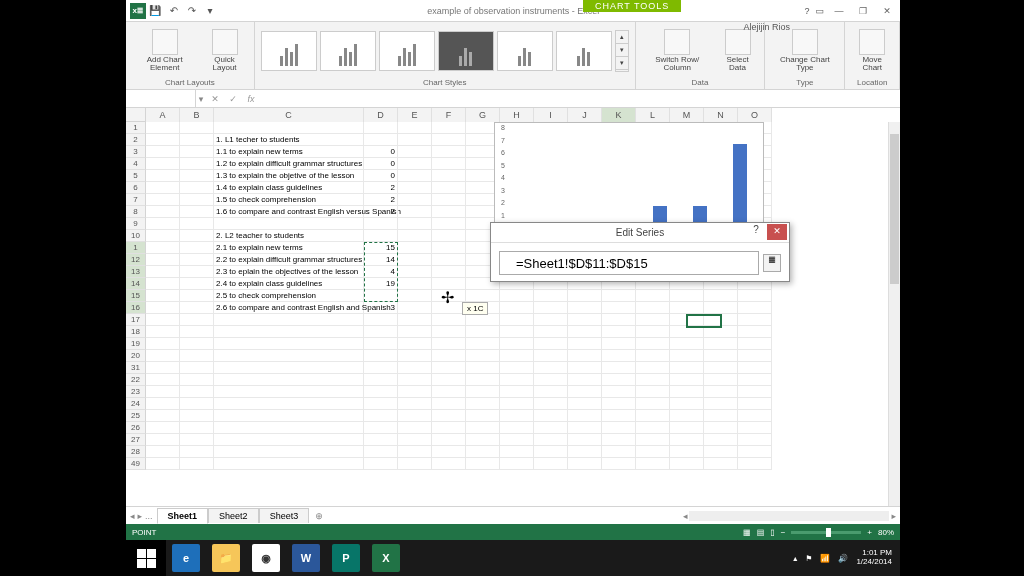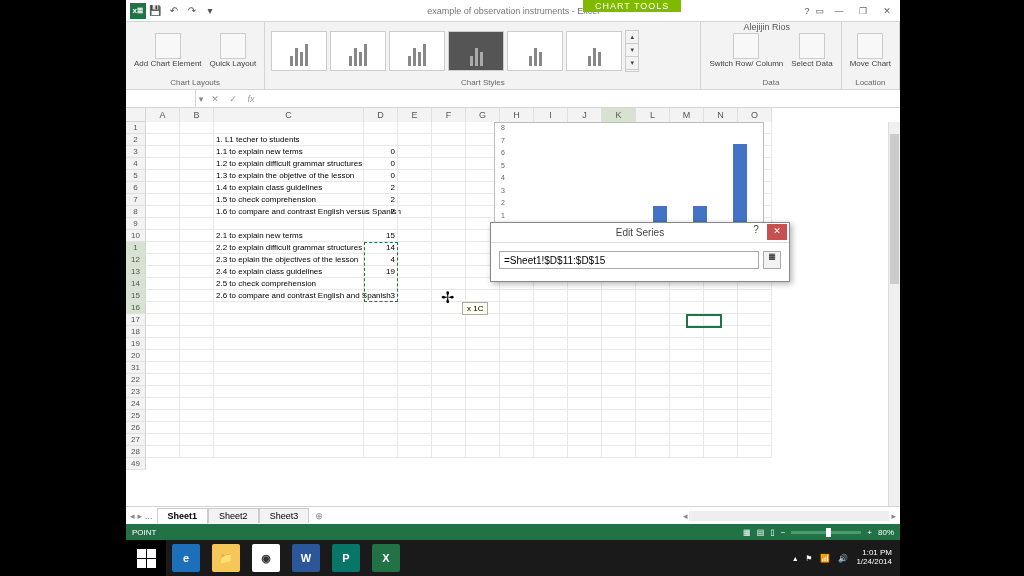--- a/index.html
+++ b/index.html
@@ -52,21 +52,21 @@
 .chart-plot { position: absolute; left: 18px; top: 4px; right: 6px; bottom: 30px; }
 .y-tick { position: absolute; left: -12px; font-size: 7px; color: #666; transform: translateY(-50%); }
 .bar { position: absolute; bottom: 0; width: 14px; background: #4472c4; }
 .bar.red { background: #b04030; }
 .x-tick { position: absolute; bottom: -22px; font-size: 6px; color: #555; transform: rotate(-30deg); transform-origin: top left; white-space: nowrap; }
 .dialog { position: absolute; left: 364px; top: 114px; width: 300px; height: 60px; background: #fff; border: 1px solid #888; box-shadow: 2px 2px 6px rgba(0,0,0,0.3); }
 .dialog-title { height: 20px; background: #fff; border-bottom: 1px solid #ddd; display: flex; align-items: center; justify-content: center; font-size: 10px; color: #444; position: relative; }
 .dialog-title .help { position: absolute; right: 24px; top: 1px; width: 18px; height: 16px; text-align: center; }
 .dialog-title .close { position: absolute; right: 2px; top: 1px; width: 20px; height: 16px; background: #c8504f; color: #fff; text-align: center; font-size: 9px; line-height: 15px; }
 .dialog-body { padding: 8px; display: flex; align-items: center; gap: 4px; }
-.dialog-input { flex: 1; border: 1px solid #aaa; font-size: 10px; padding: 2px 4px; height: 18px; }
+.dialog-input { flex: 1; border: 1px solid #aaa; font-size: 13px; padding: 2px 16px; height: 24px; }
 .range-btn { width: 18px; height: 18px; border: 1px solid #aaa; background: #f3f3f3; font-size: 8px; text-align: center; }
 .sheet-bar { height: 18px; border-top: 1px solid #d4d4d4; display: flex; align-items: center; font-size: 9px; background: #fff; }
 .sheet-nav { display: flex; gap: 3px; padding: 0 4px; color: #888; }
 .sheet-tab { padding: 2px 10px; border: 1px solid #ccc; border-bottom: none; background: #f3f3f3; }
 .sheet-tab.active { background: #fff; border-bottom: 1px solid #fff; font-weight: bold; }
 .sheet-add { padding: 0 6px; color: #888; }
 .sheet-scroll { flex: 1; display: flex; align-items: center; justify-content: flex-end; gap: 2px; padding-right: 4px; color: #888; }
 .status-bar { height: 16px; background: #217346; color: #fff; display: flex; align-items: center; font-size: 8px; padding: 0 6px; justify-content: space-between; }
 .status-right { display: flex; align-items: center; gap: 6px; }
 .zoom-slider { width: 70px; height: 3px; background: #4a9b6e; position: relative; }
@@ -183,20 +183,30 @@
             <div class="label">Select
 Data</div>
           </div>
       </div>
       <div class="ribbon-group-label">Data</div>
     </div>
     <div class="ribbon-group">
       <div class="ribbon-group-content">
         <div class="ribbon-btn">
             <div class="icon"></div>
+            <div class="label">Change
+Chart Type</div>
+          </div>
+      </div>
+      <div class="ribbon-group-label">Type</div>
+    </div>
+    <div class="ribbon-group">
+      <div class="ribbon-group-content">
+        <div class="ribbon-btn">
+            <div class="icon"></div>
             <div class="label">Move
 Chart</div>
           </div>
       </div>
       <div class="ribbon-group-label">Location</div>
     </div>
   </div>
 
   <div class="formula-bar">
     <div class="name-box"></div>
@@ -407,20 +417,37 @@
           <div class="cell" style="width: 34px;"></div>
           <div class="cell" style="width: 34px;"></div>
           <div class="cell" style="width: 34px;"></div>
           <div class="cell" style="width: 34px;"></div>
           <div class="cell" style="width: 34px;"></div>
           <div class="cell" style="width: 34px;"></div>
         </div>
         <div class="cell-row">
           <div class="cell" style="width: 34px;"></div>
           <div class="cell" style="width: 34px;"></div>
+          <div class="cell" style="width: 150px; overflow: visible;">2. L2 teacher to students</div>
+          <div class="cell" style="width: 34px;"></div>
+          <div class="cell" style="width: 34px;"></div>
+          <div class="cell" style="width: 34px;"></div>
+          <div class="cell" style="width: 34px;"></div>
+          <div class="cell" style="width: 34px;"></div>
+          <div class="cell" style="width: 34px;"></div>
+          <div class="cell" style="width: 34px;"></div>
+          <div class="cell" style="width: 34px;"></div>
+          <div class="cell" style="width: 34px;"></div>
+          <div class="cell" style="width: 34px;"></div>
+          <div class="cell" style="width: 34px;"></div>
+          <div class="cell" style="width: 34px;"></div>
+        </div>
+        <div class="cell-row">
+          <div class="cell" style="width: 34px;"></div>
+          <div class="cell" style="width: 34px;"></div>
           <div class="cell" style="width: 150px; overflow: visible;">2.1 to explain new terms</div>
           <div class="cell num" style="width: 34px;">15</div>
           <div class="cell" style="width: 34px;"></div>
           <div class="cell" style="width: 34px;"></div>
           <div class="cell" style="width: 34px;"></div>
           <div class="cell" style="width: 34px;"></div>
           <div class="cell" style="width: 34px;"></div>
           <div class="cell" style="width: 34px;"></div>
           <div class="cell" style="width: 34px;"></div>
           <div class="cell" style="width: 34px;"></div>

